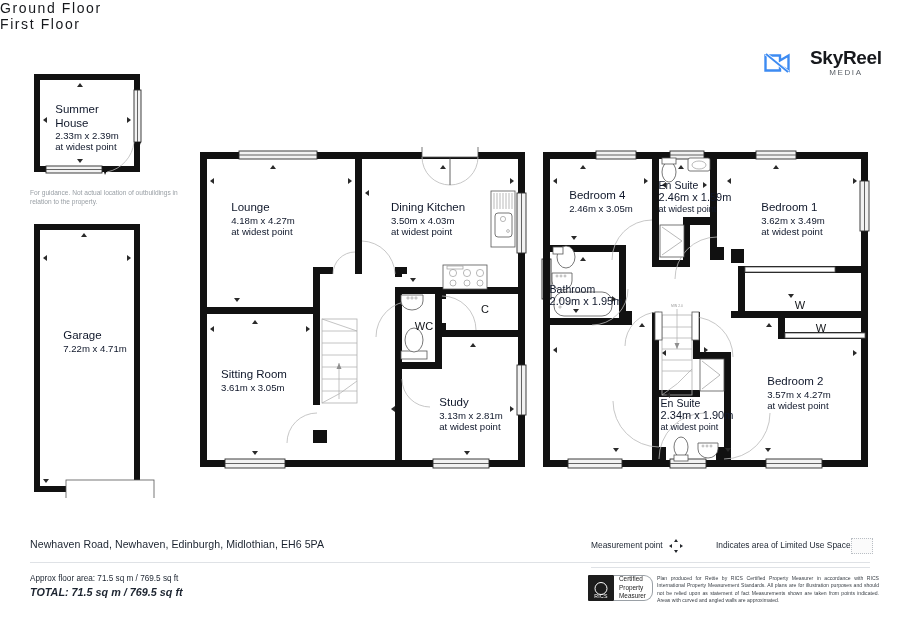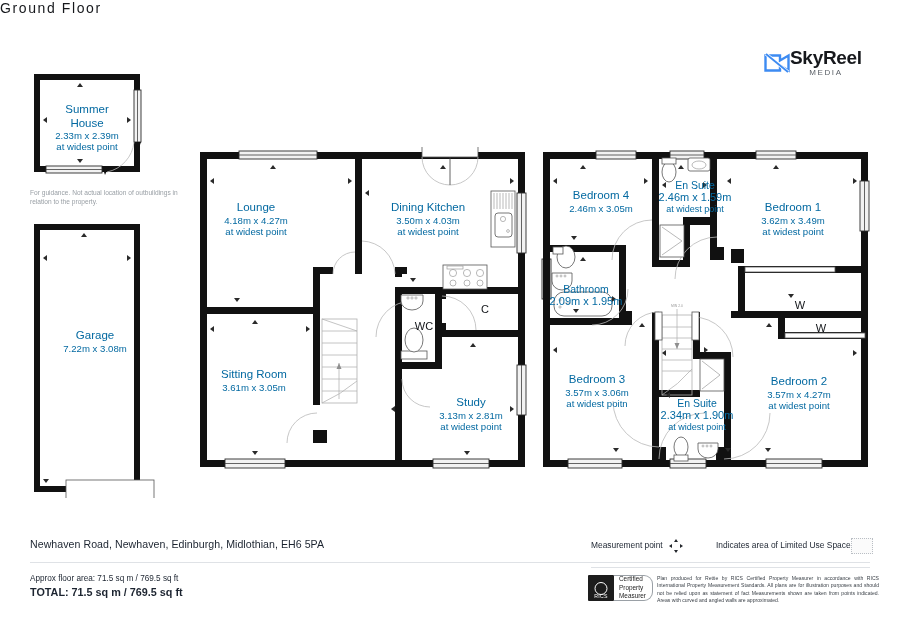--- a/index.html
+++ b/index.html
@@ -19,21 +19,21 @@
     background: #ffffff;
     overflow: hidden;
   }
 
   
   #brand {
     position: absolute;
     left: 764px; top: 48px;
     display: flex;
     align-items: center;
-    gap: 0;
+    gap: 20px;
   }
   #brand .logo-mark { width: 26px; height: 26px; display:block; }
   #brand .logo-text-wrap {
     display: flex;
     flex-direction: column;
     line-height: 1;
   }
   #brand .logo-text {
     font-size: 19px;
     font-weight: bold;
@@ -55,23 +55,23 @@
     color: #16181c;
     white-space: nowrap;
   }
 
   
   .plan { position: absolute; }
 
   
   .room-label {
     position: absolute;
-    text-align: center;
+    text-align: left;
     line-height: 1.18;
-    color: #0369a1;
+    color: #0f172a;
     white-space: nowrap;
     transform: translateX(-50%);
   }
   .room-label .rl-name { font-size: 11.5px; }
   .room-label .rl-dim  { font-size: 9.6px; }
   .room-label .rl-note { font-size: 9.6px; }
   .room-label.small .rl-name { font-size: 10.5px; }
   .room-label.small .rl-dim  { font-size: 11px; }
   .room-label.small .rl-note { font-size: 9px; }
   .tag-label {
@@ -108,20 +108,21 @@
     left: 30px; top: 574px;
     font-size: 8.2px;
     color: #1c2430;
   }
   .area-total {
     position: absolute;
     left: 30px; top: 586px;
     font-size: 10.8px;
     font-weight: bold;
     color: #1c2430;
+    font-style: italic;
   }
   .legend-mp {
     position: absolute;
     left: 591px; top: 540px;
     font-size: 8.4px;
     color: #1c2430;
   }
   .legend-lus {
     position: absolute;
     left: 716px; top: 540px;
@@ -257,21 +258,21 @@
     <rect class="fix" x="38" y="262" width="88" height="22"></rect>
     <g class="arrowmark">
       <path d="M56,15 l3,4 h-6 Z"></path>
       <path d="M18,265 l3,-4 h-6 Z"></path>
       <path d="M15,40 l4,3 v-6 Z"></path>
       <path d="M103,40 l-4,3 v-6 Z"></path>
     </g>
   </svg>
   <div class="room-label" style="left:95px; top:329px;">
     <div class="rl-name">Garage</div>
-    <div class="rl-dim">7.22m x 3.08m</div>
+    <div class="rl-dim">7.22m x 4.71m</div>
   </div>
 
   <div class="floor-title" style="left:310px; top:131px;">Ground Floor</div>
 
   <svg class="plan" style="left:195px; top:147px;" width="335" height="325" viewBox="0 0 335 325">
 
     <path class="wall" d="M5,5 H330 V12 H12 V313 H5 Z"></path>
     <path class="wall" d="M5,313 H330 V320 H5 Z"></path>
     <path class="wall" d="M323,5 H330 V320 H323 Z"></path>
 
@@ -395,21 +396,21 @@
       <path d="M115,182 l-4,3 v-6 Z"></path>
       <path d="M218,135 l3,-4 h-6 Z"></path>
       <path d="M278,196 l3,4 h-6 Z"></path>
       <path d="M60,308 l3,-4 h-6 Z"></path>
       <path d="M272,308 l3,-4 h-6 Z"></path>
       <path d="M319,262 l-4,3 v-6 Z"></path>
       <path d="M196,262 l4,3 v-6 Z"></path>
     </g>
   </svg>
 
-  <div class="room-label" style="left:256px; top:201px;">
+  <div class="room-label" style="left:263px; top:201px;">
     <div class="rl-name">Lounge</div>
     <div class="rl-dim">4.18m x 4.27m</div>
     <div class="rl-note">at widest point</div>
   </div>
   <div class="room-label" style="left:428px; top:201px;">
     <div class="rl-name">Dining Kitchen</div>
     <div class="rl-dim">3.50m x 4.03m</div>
     <div class="rl-note">at widest point</div>
   </div>
   <div class="room-label" style="left:254px; top:368px;">
@@ -417,20 +418,21 @@
     <div class="rl-dim">3.61m x 3.05m</div>
   </div>
   <div class="room-label" style="left:471px; top:396px;">
     <div class="rl-name">Study</div>
     <div class="rl-dim">3.13m x 2.81m</div>
     <div class="rl-note">at widest point</div>
   </div>
   <div class="tag-label" style="left:424px; top:320px;">WC</div>
   <div class="tag-label" style="left:485px; top:303px;">C</div>
 
+  <div class="floor-title" style="left:663px; top:131px;">First Floor</div>
 
   <svg class="plan" style="left:538px; top:147px;" width="335" height="325" viewBox="0 0 335 325">
 
     <path class="wall" d="M5,5 H330 V12 H12 V313 H5 Z"></path>
     <path class="wall" d="M5,313 H330 V320 H5 Z"></path>
     <path class="wall" d="M323,5 H330 V320 H323 Z"></path>
 
     <rect class="win" x="58" y="4" width="40" height="8"></rect>
     <line class="thin" x1="58" y1="8" x2="98" y2="8"></line>
     <rect class="win" x="132" y="4" width="34" height="8"></rect>
@@ -584,25 +586,20 @@
   </div>
   <div class="room-label" style="left:793px; top:201px;">
     <div class="rl-name">Bedroom 1</div>
     <div class="rl-dim">3.62m x 3.49m</div>
     <div class="rl-note">at widest point</div>
   </div>
   <div class="room-label small" style="left:586px; top:283px;">
     <div class="rl-name">Bathroom</div>
     <div class="rl-dim">2.09m x 1.95m</div>
   </div>
-  <div class="room-label" style="left:597px; top:373px;">
-    <div class="rl-name">Bedroom 3</div>
-    <div class="rl-dim">3.57m x 3.06m</div>
-    <div class="rl-note">at widest poitn</div>
-  </div>
   <div class="room-label small" style="left:697px; top:397px;">
     <div class="rl-name">En Suite</div>
     <div class="rl-dim">2.34m x 1.90m</div>
     <div class="rl-note">at widest point</div>
   </div>
   <div class="room-label" style="left:799px; top:375px;">
     <div class="rl-name">Bedroom 2</div>
     <div class="rl-dim">3.57m x 4.27m</div>
     <div class="rl-note">at widest point</div>
   </div>

